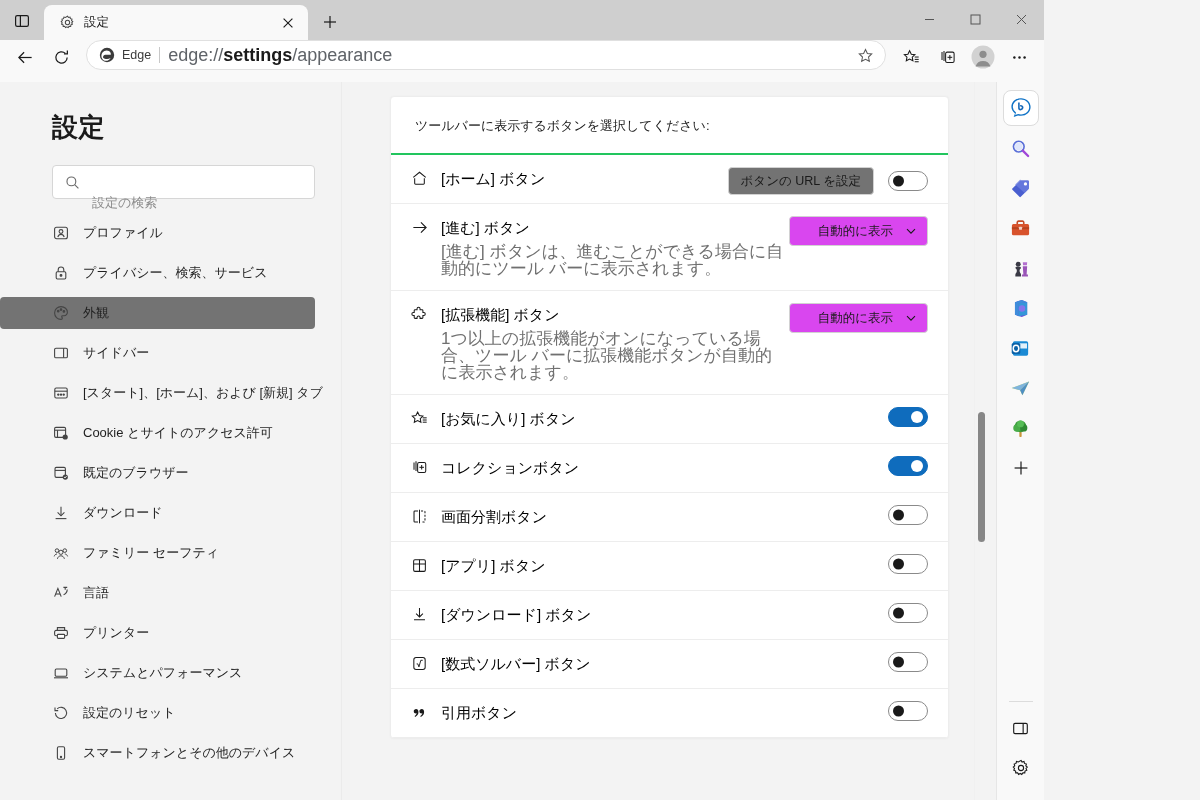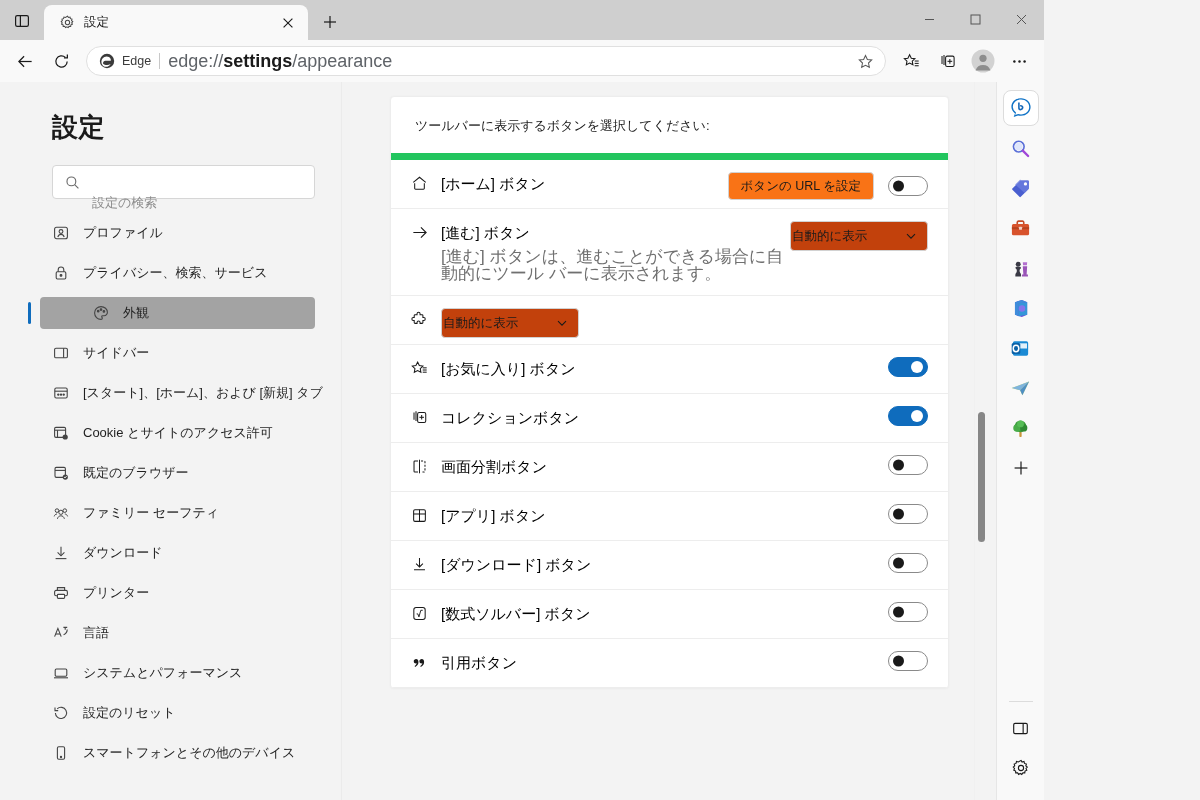--- a/index.html
+++ b/index.html
@@ -51,21 +51,21 @@
   }
   .caption-btn {
     width: 46px; height: 38px; display: flex; align-items: center; justify-content: center;
     cursor: pointer;
   }
 
   
   #toolbar {
     position: absolute; top: 40px; left: 0; right: 0; height: 42px;
     background: #f9f9f9;
-    display: flex; align-items: center; padding: 0 8px;
+    display: flex; padding: 0 8px;
     gap: 2px;
   }
   .tb-btn {
     width: 34px; height: 34px; border-radius: 6px; flex: 0 0 34px;
     display: flex; align-items: center; justify-content: center; cursor: pointer;
   }
   #omnibox {
     flex: 1 1 auto; height: 30px; margin: 0 6px;
     background: #ffffff; border: 1px solid #e0e0e0; border-radius: 16px;
     display: flex; align-items: center; padding: 0 6px 0 12px; gap: 8px;
@@ -111,68 +111,68 @@
     margin-top: 40px;
   }
   #settings-search input::placeholder { color: #8a8a8a; }
   #nav-list { margin-top: 18px; }
   .nav-item {
     height: 32px; display: flex; align-items: center; gap: 14px;
     padding-left: 52px; margin-bottom: 8px; cursor: pointer;
     position: relative; color: #1f1f1f; font-size: 13px;
     margin-right: 26px; border-radius: 4px;
   }
-  .nav-item.selected { background: #a3a3a3; margin-left: 40px; }
+  .nav-item.selected { background: #737373; }
   .nav-item.selected::before {
     content: ""; position: absolute; left: -12px; top: 5px;
     width: 3px; height: 22px; background: #0f6cbd; border-radius: 2px;
   }
   .nav-icon { width: 17px; height: 17px; flex: 0 0 17px; display: flex; align-items: center; justify-content: center; }
   .nav-label { white-space: nowrap; }
 
   
   #settings-main {
     flex: 1 1 auto; position: relative; overflow: hidden;
     background: #f3f3f3;
   }
   #content-card {
     position: absolute; left: 48px; right: 47px; top: 14px;
     background: #ffffff; border: 1px solid #ededed; border-radius: 4px;
     box-shadow: 0 0 2px rgba(0,0,0,.04);
     overflow: hidden;
   }
   #card-header {
     font-size: 13px; color: #1a1a1a; padding: 20px 14px 18px 24px;
-    border-bottom: 7px solid #22c55e;
+    border-bottom: 2px solid #22c55e;
   }
   .setting-row {
     display: flex; align-items: flex-start;
     padding: 0 20px 0 18px;
     border-bottom: 1px solid #ededed;
     min-height: 49px;
   }
   .row-icon {
     width: 20px; flex: 0 0 20px; display: flex; align-items: center; justify-content: center;
     margin-top: 15px; margin-right: 12px;
   }
   .row-body { flex: 1 1 auto; padding: 15px 0 13px 0; }
   .row-label { font-size: 15px; color: #000000; line-height: 18px; }
   .row-desc { font-size: 17px; color: #707070; line-height: 17px; margin-top: 6px; }
   .row-ctl { display: flex; align-items: center; gap: 14px; margin-top: 12px; flex: 0 0 auto; }
 
   .btn-secondary {
-    height: 28px; padding: 0 12px; background: #f97316;
+    height: 28px; padding: 0 12px; background: #737373;
     border: 1px solid #d2d2d2; border-radius: 4px;
     font-size: 12.5px; color: #1a1a1a; cursor: pointer;
     display: flex; align-items: center; font-family: "Liberation Sans", sans-serif;
   }
 
   .dropdown {
-    height: 30px; min-width: 138px; padding: 0 10px 0 1px;
-    background: #c2410c; border: 1px solid #d2d2d2; border-radius: 4px;
+    height: 30px; min-width: 138px; padding: 0 10px 0 28px;
+    background: #d946ef; border: 1px solid #d2d2d2; border-radius: 4px;
     font-size: 12.5px; color: #1a1a1a; cursor: pointer;
     display: flex; align-items: center; justify-content: space-between; gap: 12px;
   }
 
   .toggle {
     width: 40px; height: 20px; border-radius: 10px; position: relative;
     cursor: pointer; flex: 0 0 40px;
   }
   .toggle.off { background: #ffffff; border: 1px solid #8a8a8a; }
   .toggle.off .knob {
@@ -429,64 +429,64 @@
                 <line x1="2" y1="5.4" x2="12.4" y2="5.4"></line>
               <circle cx="12.3" cy="12.1" r="2.6" fill="#444" stroke="none"></circle>
               <polyline points="11.2,12.1 12,12.9 13.5,11.2" stroke="#fff" stroke-width="1"></polyline>
             </svg>
           </span>
           <span class="nav-label">既定のブラウザー</span>
         </div>
 
         <div class="nav-item">
           <span class="nav-icon">
+            <svg width="16" height="16" viewBox="0 0 16 16" fill="none" stroke="#444" stroke-width="1.1">
+              <line x1="8" y1="1.8" x2="8" y2="10.6"></line>
+                <polyline points="4.6,7.4 8,10.8 11.4,7.4"></polyline>
+                <line x1="2.6" y1="13.6" x2="13.4" y2="13.6"></line>
+            </svg>
+          </span>
+          <span class="nav-label">ダウンロード</span>
+        </div>
+
+        <div class="nav-item">
+          <span class="nav-icon">
             <svg width="16" height="16" viewBox="0 0 16 16" fill="none" stroke="#444" stroke-width="1">
               <circle cx="4" cy="5.6" r="1.8"></circle>
                 <circle cx="11.8" cy="5.6" r="1.8"></circle>
                 <circle cx="7.9" cy="7.3" r="2.1"></circle>
               <path d="M1.2 11.4c.5-1.6 1.5-2.4 2.8-2.4"></path>
                 <path d="M14.6 11.4c-.5-1.6-1.5-2.4-2.8-2.4"></path>
               <path d="M4.4 13.8c.6-2 1.8-3 3.5-3s2.9 1 3.5 3"></path>
             </svg>
           </span>
           <span class="nav-label">ファミリー セーフティ</span>
         </div>
 
         <div class="nav-item">
           <span class="nav-icon">
             <svg width="16" height="16" viewBox="0 0 16 16" fill="none" stroke="#444" stroke-width="1.1">
-              <line x1="8" y1="1.8" x2="8" y2="10.6"></line>
-                <polyline points="4.6,7.4 8,10.8 11.4,7.4"></polyline>
-                <line x1="2.6" y1="13.6" x2="13.4" y2="13.6"></line>
-            </svg>
-          </span>
-          <span class="nav-label">ダウンロード</span>
-        </div>
-
-        <div class="nav-item">
-          <span class="nav-icon">
-            <svg width="16" height="16" viewBox="0 0 16 16" fill="none" stroke="#444" stroke-width="1.1">
-              <path d="M4.4 5.4V2.6h7.2v2.8"></path>
-              <rect x="1.6" y="5.4" width="12.8" height="5.4" rx="1.5"></rect>
-              <rect x="4.4" y="9.4" width="7.2" height="4" rx=".8" fill="#fff"></rect>
-            </svg>
-          </span>
-          <span class="nav-label">プリンター</span>
-        </div>
-
-        <div class="nav-item">
-          <span class="nav-icon">
-            <svg width="16" height="16" viewBox="0 0 16 16" fill="none" stroke="#444" stroke-width="1.1">
               <path d="M1.6 11.6 L4.9 3.4 L8.2 11.6"></path>
                 <line x1="2.8" y1="9" x2="7" y2="9"></line>
               <path d="M10.4 2.4h3.8M12.2 2.4v2.4"></path>
                 <path d="M14.2 4.6c0 2.4-1.6 4.4-3.6 5.2"></path>
             </svg>
           </span>
           <span class="nav-label">言語</span>
+        </div>
+
+        <div class="nav-item">
+          <span class="nav-icon">
+            <svg width="16" height="16" viewBox="0 0 16 16" fill="none" stroke="#444" stroke-width="1.1">
+              <path d="M4.4 5.4V2.6h7.2v2.8"></path>
+              <rect x="1.6" y="5.4" width="12.8" height="5.4" rx="1.5"></rect>
+              <rect x="4.4" y="9.4" width="7.2" height="4" rx=".8" fill="#fff"></rect>
+            </svg>
+          </span>
+          <span class="nav-label">プリンター</span>
         </div>
 
         <div class="nav-item">
           <span class="nav-icon">
             <svg width="16" height="16" viewBox="0 0 16 16" fill="none" stroke="#444" stroke-width="1.1">
               <rect x="2.2" y="4" width="11.6" height="7.2" rx="1.2"></rect>
                 <line x1="1" y1="12.8" x2="15" y2="12.8"></line>
             </svg>
           </span>
           <span class="nav-label">システムとパフォーマンス</span>
@@ -560,20 +560,24 @@
             </div>
           </div>
         </div>
 
         <div class="setting-row">
           <span class="row-icon">
             <svg width="17" height="17" viewBox="0 0 18 18" fill="none" stroke="#1a1a1a" stroke-width="1.1">
               <path d="M6.4 3a1.6 1.6 0 0 1 3.2 0v.9h2.1c.5 0 .9.4.9.9v2.1h.9a1.6 1.6 0 0 1 0 3.2h-.9v2.1c0 .5-.4.9-.9.9H9.6v-.9a1.6 1.6 0 0 0-3.2 0v.9H4.3c-.5 0-.9-.4-.9-.9v-2.1h-.9a1.6 1.6 0 0 1 0-3.2h.9V4.8c0-.5.4-.9.9-.9h2.1z"></path>
             </svg>
           </span>
+          <div class="row-body">
+            <div class="row-label">[拡張機能] ボタン</div>
+            <div class="row-desc">1つ以上の拡張機能がオンになっている場合、ツール バーに拡張機能ボタンが自動的に表示されます。</div>
+          </div>
           <div class="row-ctl">
             <div class="dropdown">
               <span>自動的に表示</span>
               <span>
                 <svg width="12" height="12" viewBox="0 0 12 12" fill="none" stroke="#1a1a1a" stroke-width="1.1">
                     <polyline points="2,4.2 6,8.2 10,4.2"></polyline>
                   </svg>
               </span>
             </div>
           </div>

